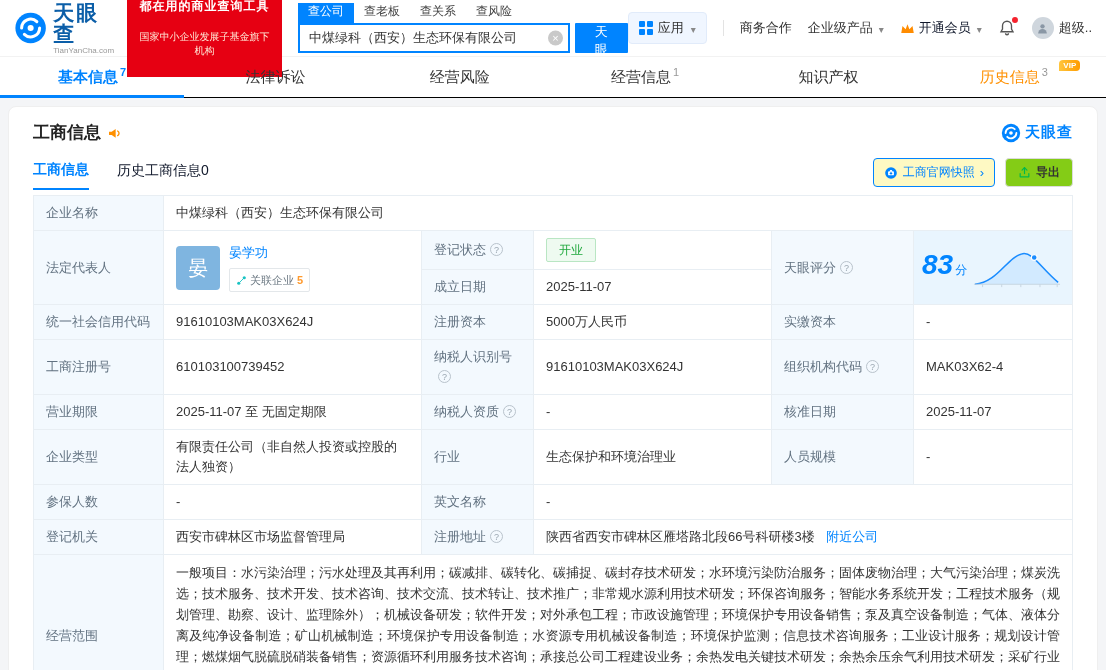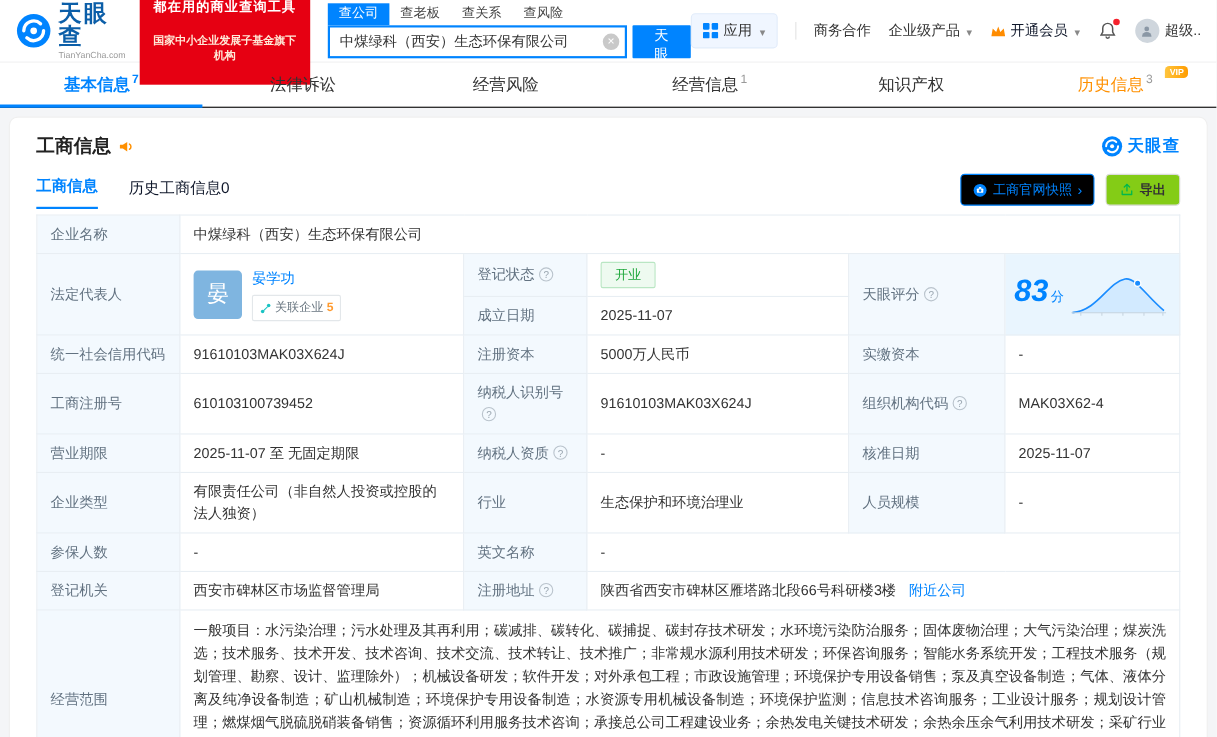--- a/index.html
+++ b/index.html
@@ -8,21 +8,21 @@
   [data-interactable="true"] { cursor: pointer; }
 
   
   .header { height: 56px; background: #fff; display: flex; align-items: center; padding: 0 14px; }
   .logo { display: flex; align-items: center; gap: 6px; }
   .logo-txt { line-height: 1; }
   .logo-cn { font-size: 21px; font-weight: 700; color: #0b5ea8; letter-spacing: 2px; }
   .logo-en { font-size: 8px; color: #999; margin-top: 3px; }
   .promo { background: #e60012; color: #fff; padding: 19px 9px; margin-left: 10px; text-align: center; }
   .promo-l1 { font-size: 12px; font-weight: 700; letter-spacing: 1px; }
-  .promo-l2 { font-size: 10px; margin-top: 15px; color: #ffe9d8; font-weight: bold; }
+  .promo-l2 { font-size: 10px; margin-top: 15px; color: #ffe9d8; }
 
   .search-wrap { margin-left: 16px; }
   .search-tabs { display: flex; font-size: 12px; }
   .search-tab { padding: 0 10px 3px; color: #444; }
   .search-tab.active { background: #0084ff; color: #fff; }
   .search-row { display: flex; align-items: center; }
   .search-box { position: relative; }
   .search-input { width: 272px; height: 30px; border: 2px solid #0084ff; outline: none;
     font-size: 13px; padding: 0 28px 0 9px; color: #333; font-family: inherit; }
   .clear-btn { position: absolute; right: 7px; top: 50%; transform: translateY(-50%);
@@ -64,21 +64,21 @@
   .sec-title { font-size: 17px; font-weight: 700; color: #222; }
   .sec-brand { margin-left: auto; display: flex; align-items: center; gap: 4px; }
   .sec-brand-txt { font-size: 15px; font-weight: 700; color: #0084ff; letter-spacing: 1px; }
 
   .subtabs { display: flex; align-items: center; margin-top: 14px; }
   .subtab { font-size: 14px; color: #0f172a; padding-bottom: 9px; }
   .subtab.active { color: #0084ff; border-bottom: 2px solid #0084ff; font-weight: 700; }
   .subtab + .subtab { margin-left: 28px; }
   .subtab-actions { margin-left: auto; display: flex; align-items: center; gap: 10px; padding-bottom: 6px; }
   .btn-snapshot { display: flex; align-items: center; gap: 5px; border: 1px solid #0084ff; color: #0084ff;
-    border-radius: 4px; padding: 5px 10px; font-size: 12px; background: #000000; }
+    border-radius: 4px; padding: 5px 10px; font-size: 12px; background: #fef9c3; }
   .btn-snapshot::after { content: "›"; font-size: 13px; }
   .btn-export { display: flex; align-items: center; gap: 5px; border: 1px solid #dcdcdc; color: #333;
     border-radius: 4px; padding: 5px 12px; font-size: 12px; background: #84cc16; font-weight: bold; }
 
   
   .info-table { width: 100%; border-collapse: collapse; font-size: 13px; margin-top: 2px; table-layout: fixed; }
   .info-table td { border: 1px solid #e8eef3; padding: 7px 12px; line-height: 20px; vertical-align: middle;
     color: #333; word-break: break-all; }
   .info-table td.lbl { background: #f3f9fe; color: #627281; }
   .qmark { display: inline-block; width: 13px; height: 13px; border: 1px solid #b9c3cc; border-radius: 50%;

